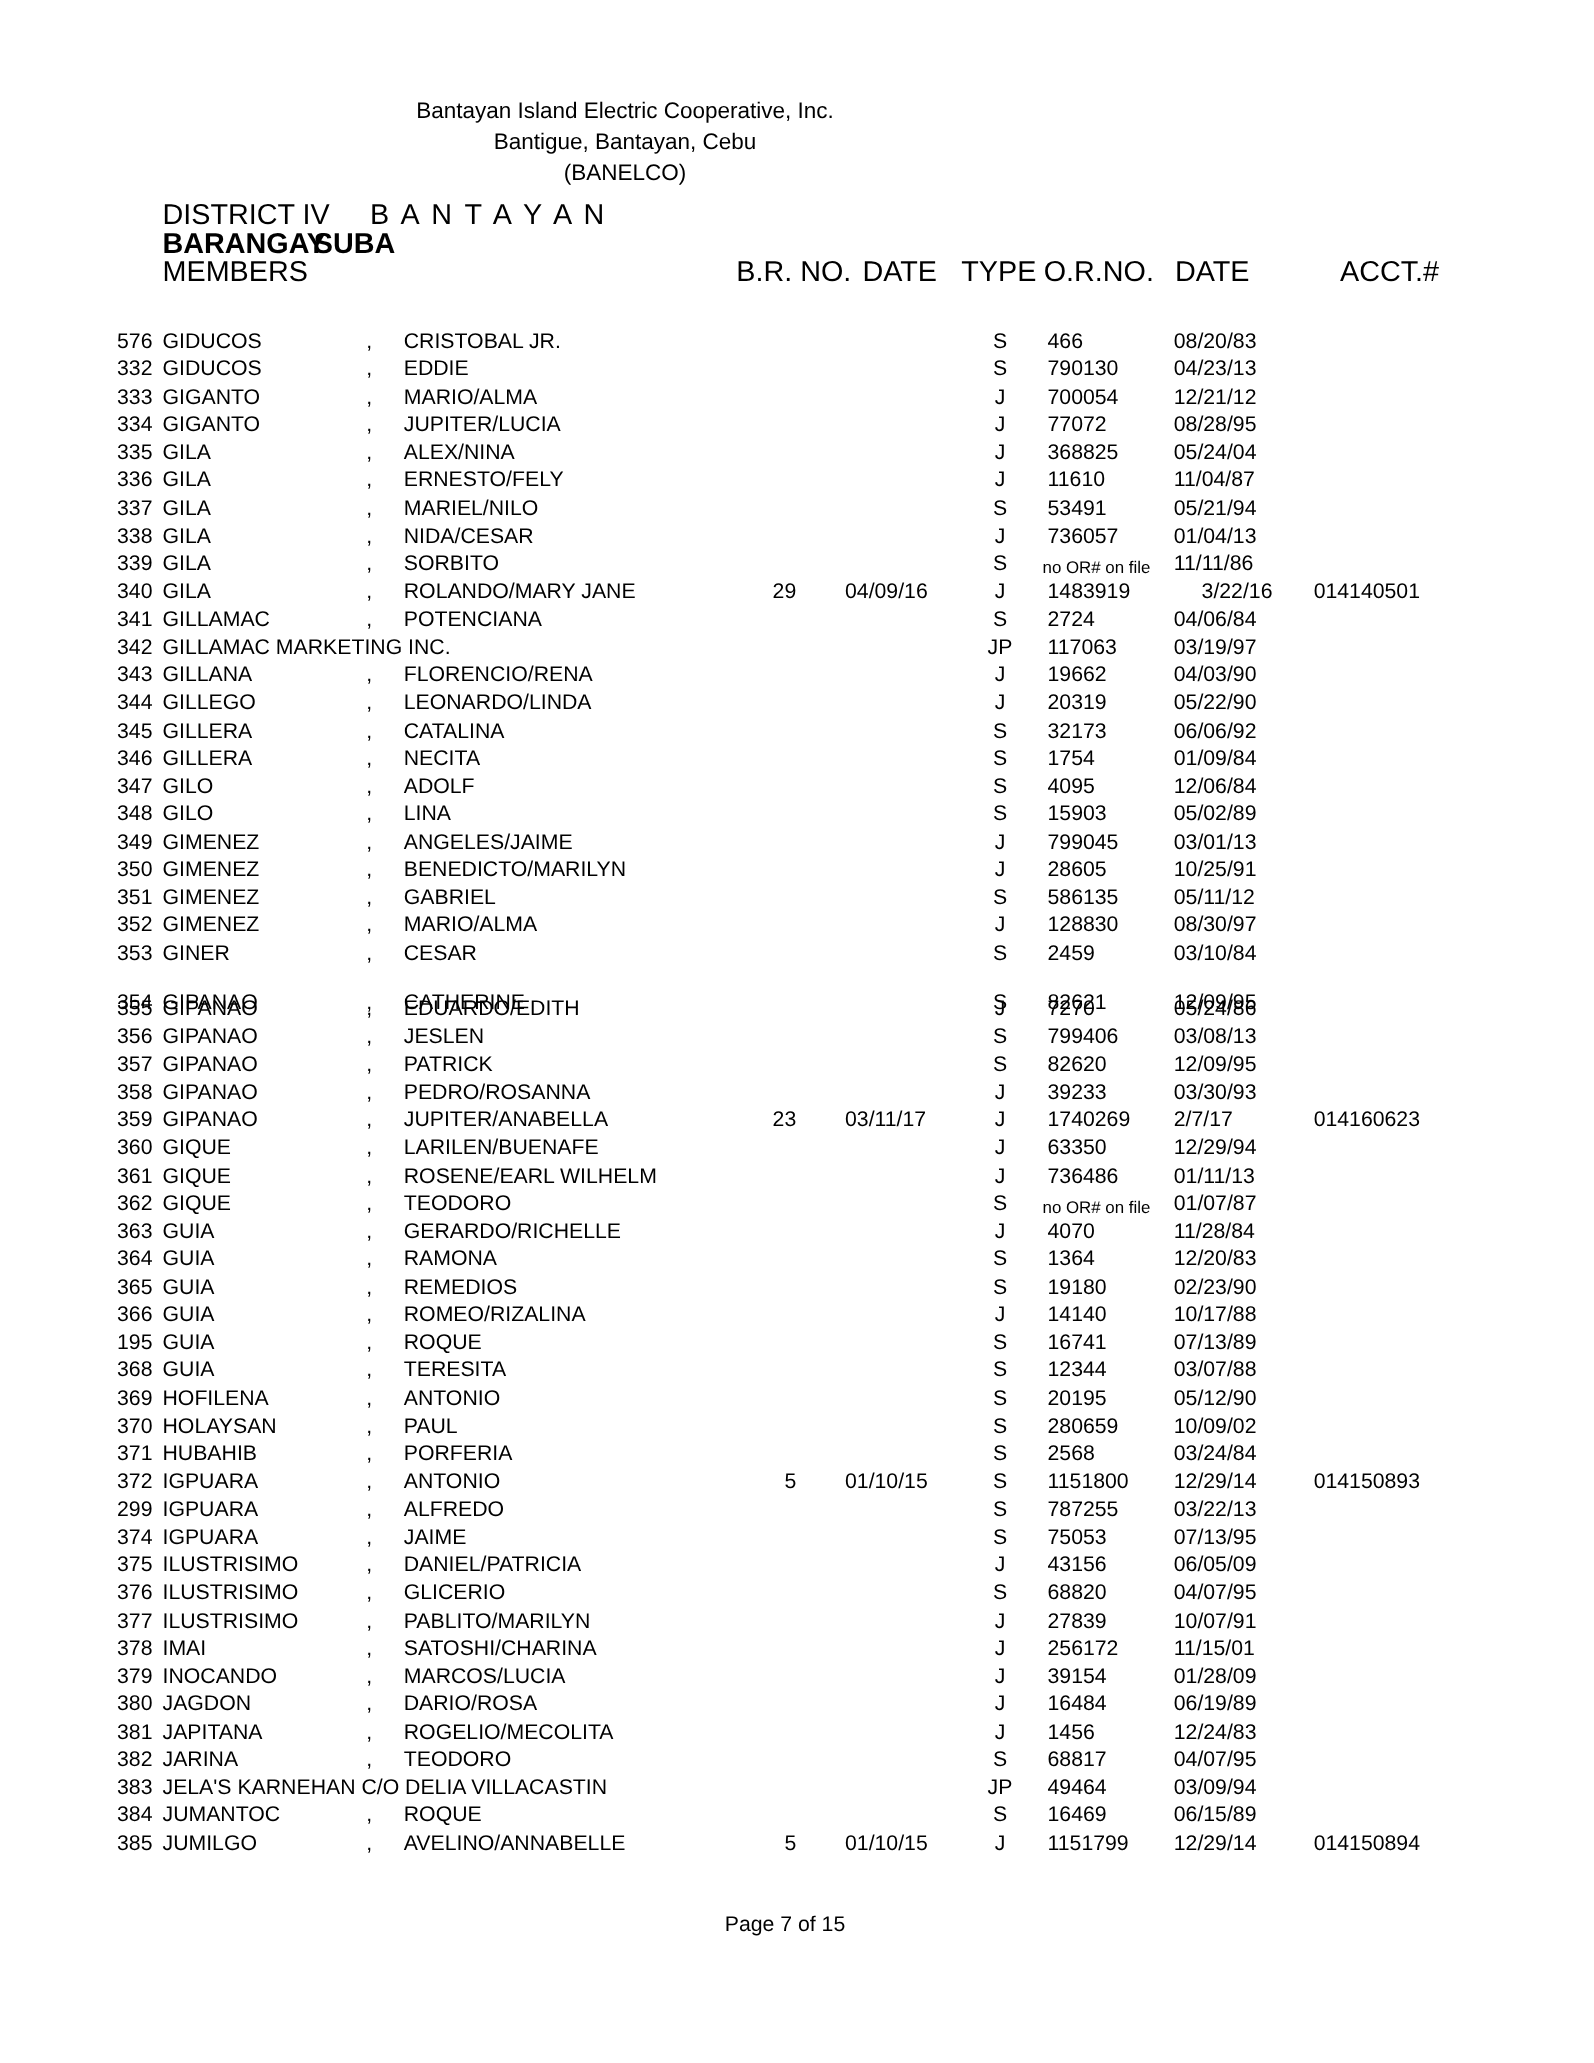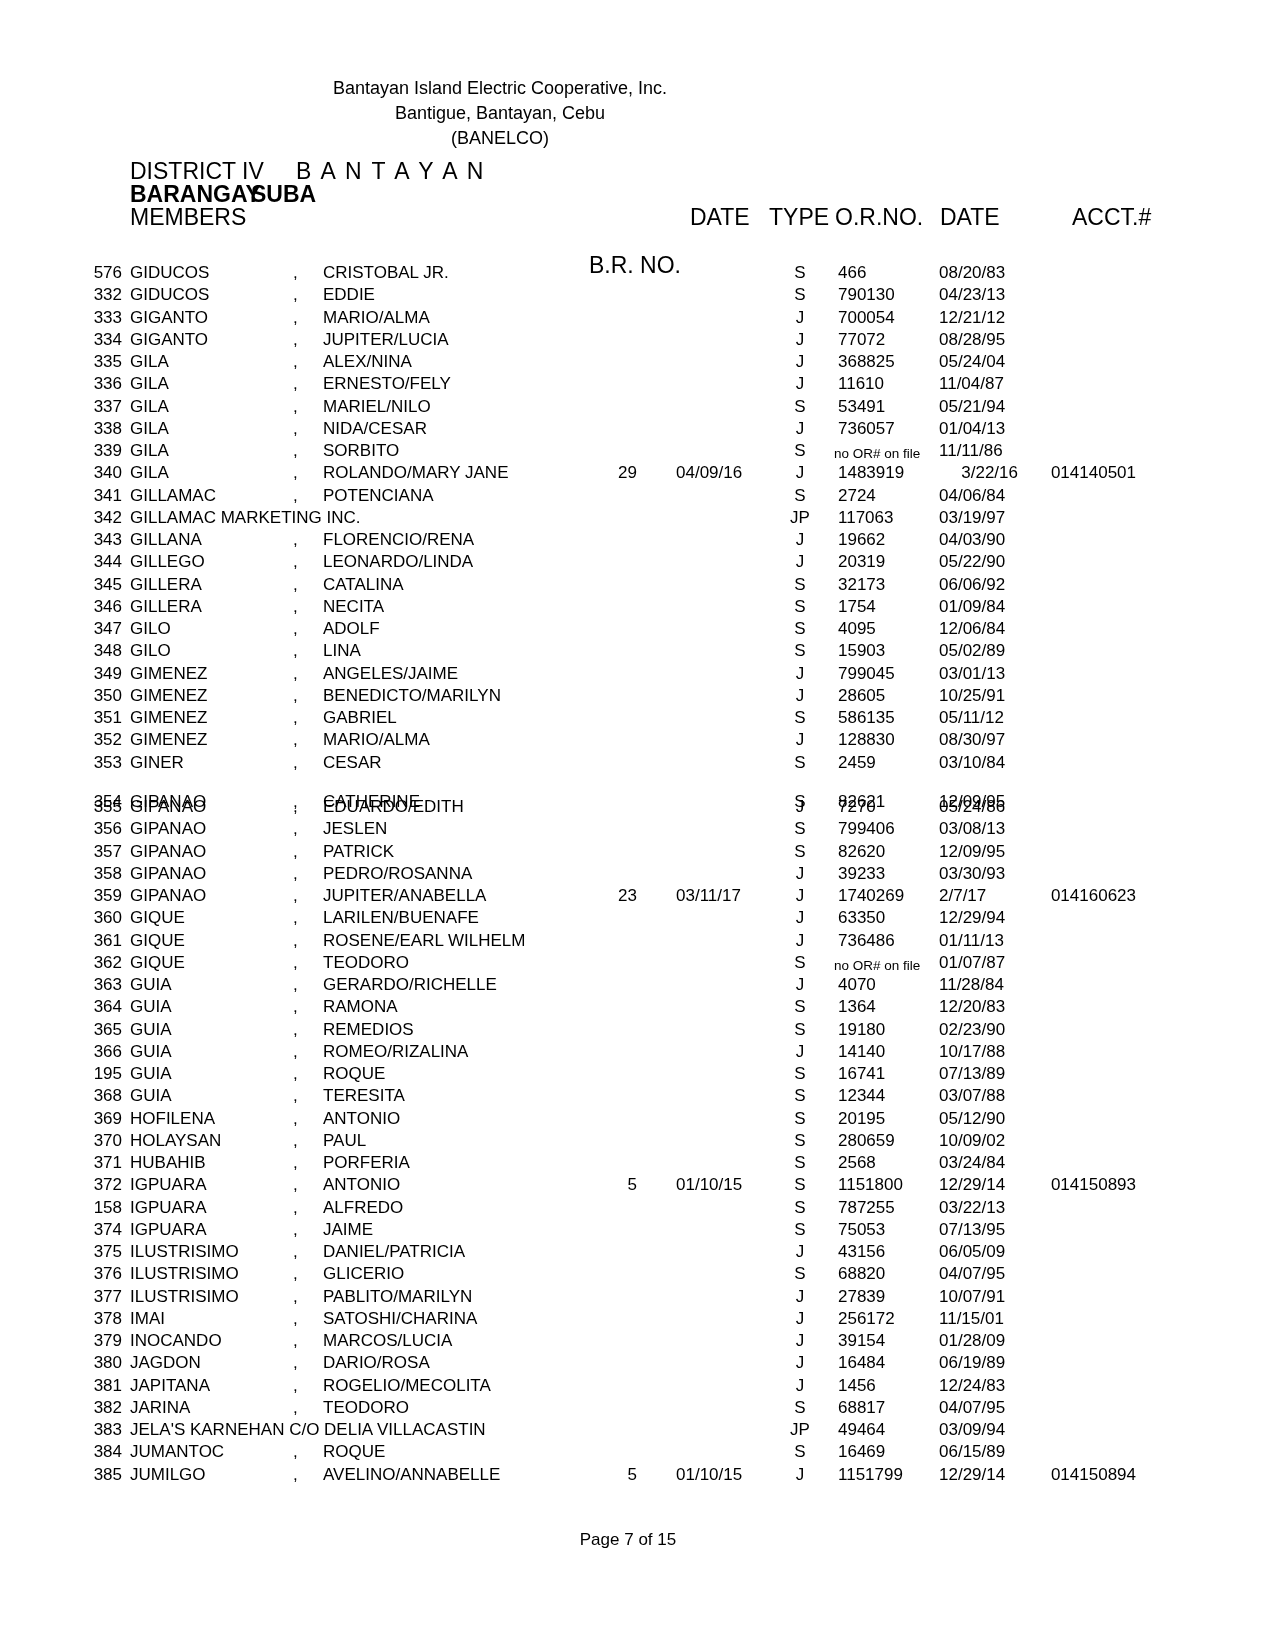--- a/index.html
+++ b/index.html
@@ -22,21 +22,21 @@
     line-height:25px;
   }
   
   .line{position:absolute; font-size:23px; line-height:17px; white-space:pre;}
   .district-label{top:163px; left:130px;}
   .district-value{top:163px; left:296px; letter-spacing:2px;}
   .barangay-label{top:186px; left:130px; font-weight:bold;}
   .barangay-value{top:186px; left:251px; font-weight:bold;}
   .members-label{top:209px; left:130px;}
   
-  .h-br  {top:209px; left:589px;margin-top:48px;}
+  .h-br  {top:209px; left:589px;}
   .h-d1  {top:209px; left:690px;}
   .h-type{top:209px; left:769px;}
   .h-or  {top:209px; left:835px;}
   .h-d2  {top:209px; left:940px;}
   .h-acct{top:209px; left:1072px;}
   
   .rows{position:absolute; top:0; left:0; width:100%; height:100%;}
   .row{position:absolute; left:0; width:1275px; height:20px; font-size:17px; line-height:17px;}
   .cell{position:absolute; top:0; white-space:pre;}
   .c-num  {left:55px;  width:67px;  text-align:right;}
@@ -465,21 +465,21 @@
         <span class="cell c-comma">,</span>
         <span class="cell c-first">ANTONIO</span>
         <span class="cell c-br">5</span>
         <span class="cell c-d1">01/10/15</span>
         <span class="cell c-type">S</span>
         <span class="cell c-or">1151800</span>
         <span class="cell c-d2">12/29/14</span>
         <span class="cell c-acct">014150893</span>
       </div>
       <div class="row" style="top: 1198.5px;">
-        <span class="cell c-num">158</span>
+        <span class="cell c-num">299</span>
         <span class="cell c-last">IGPUARA</span>
         <span class="cell c-comma">,</span>
         <span class="cell c-first">ALFREDO</span>
         <span class="cell c-type">S</span>
         <span class="cell c-or">787255</span>
         <span class="cell c-d2">03/22/13</span>
       </div>
       <div class="row" style="top: 1220.75px;">
         <span class="cell c-num">374</span>
         <span class="cell c-last">IGPUARA</span>

